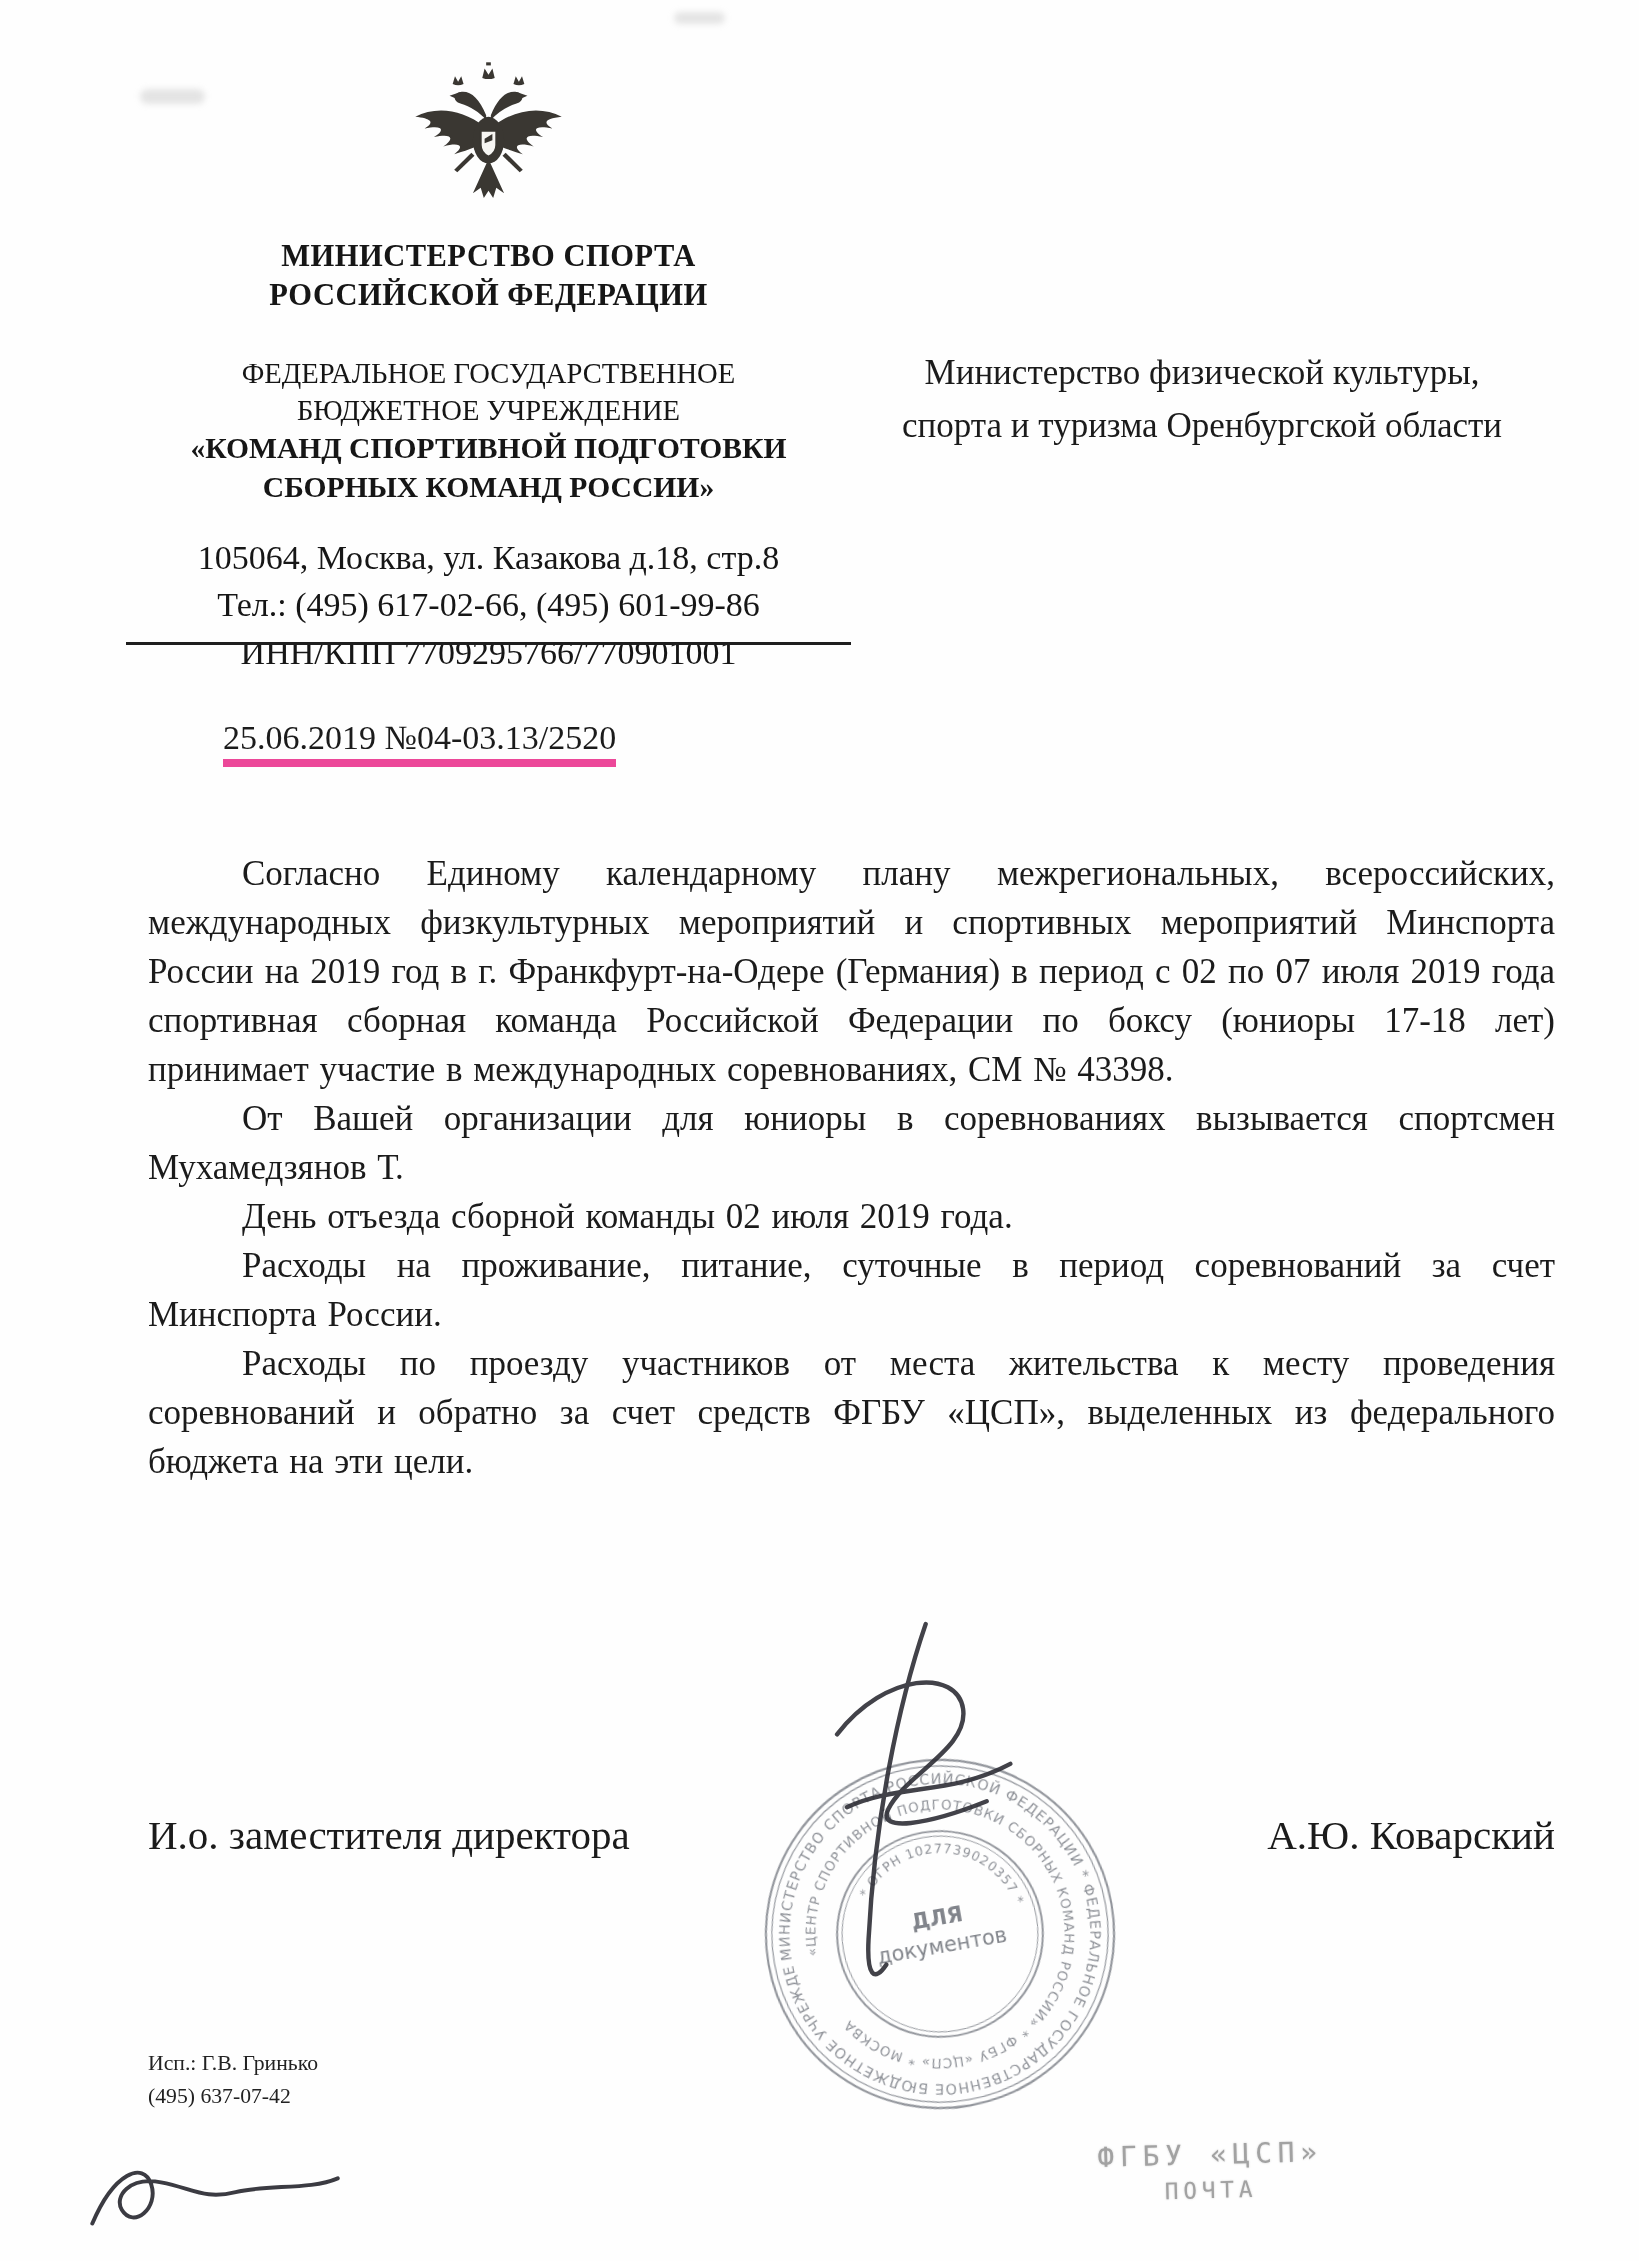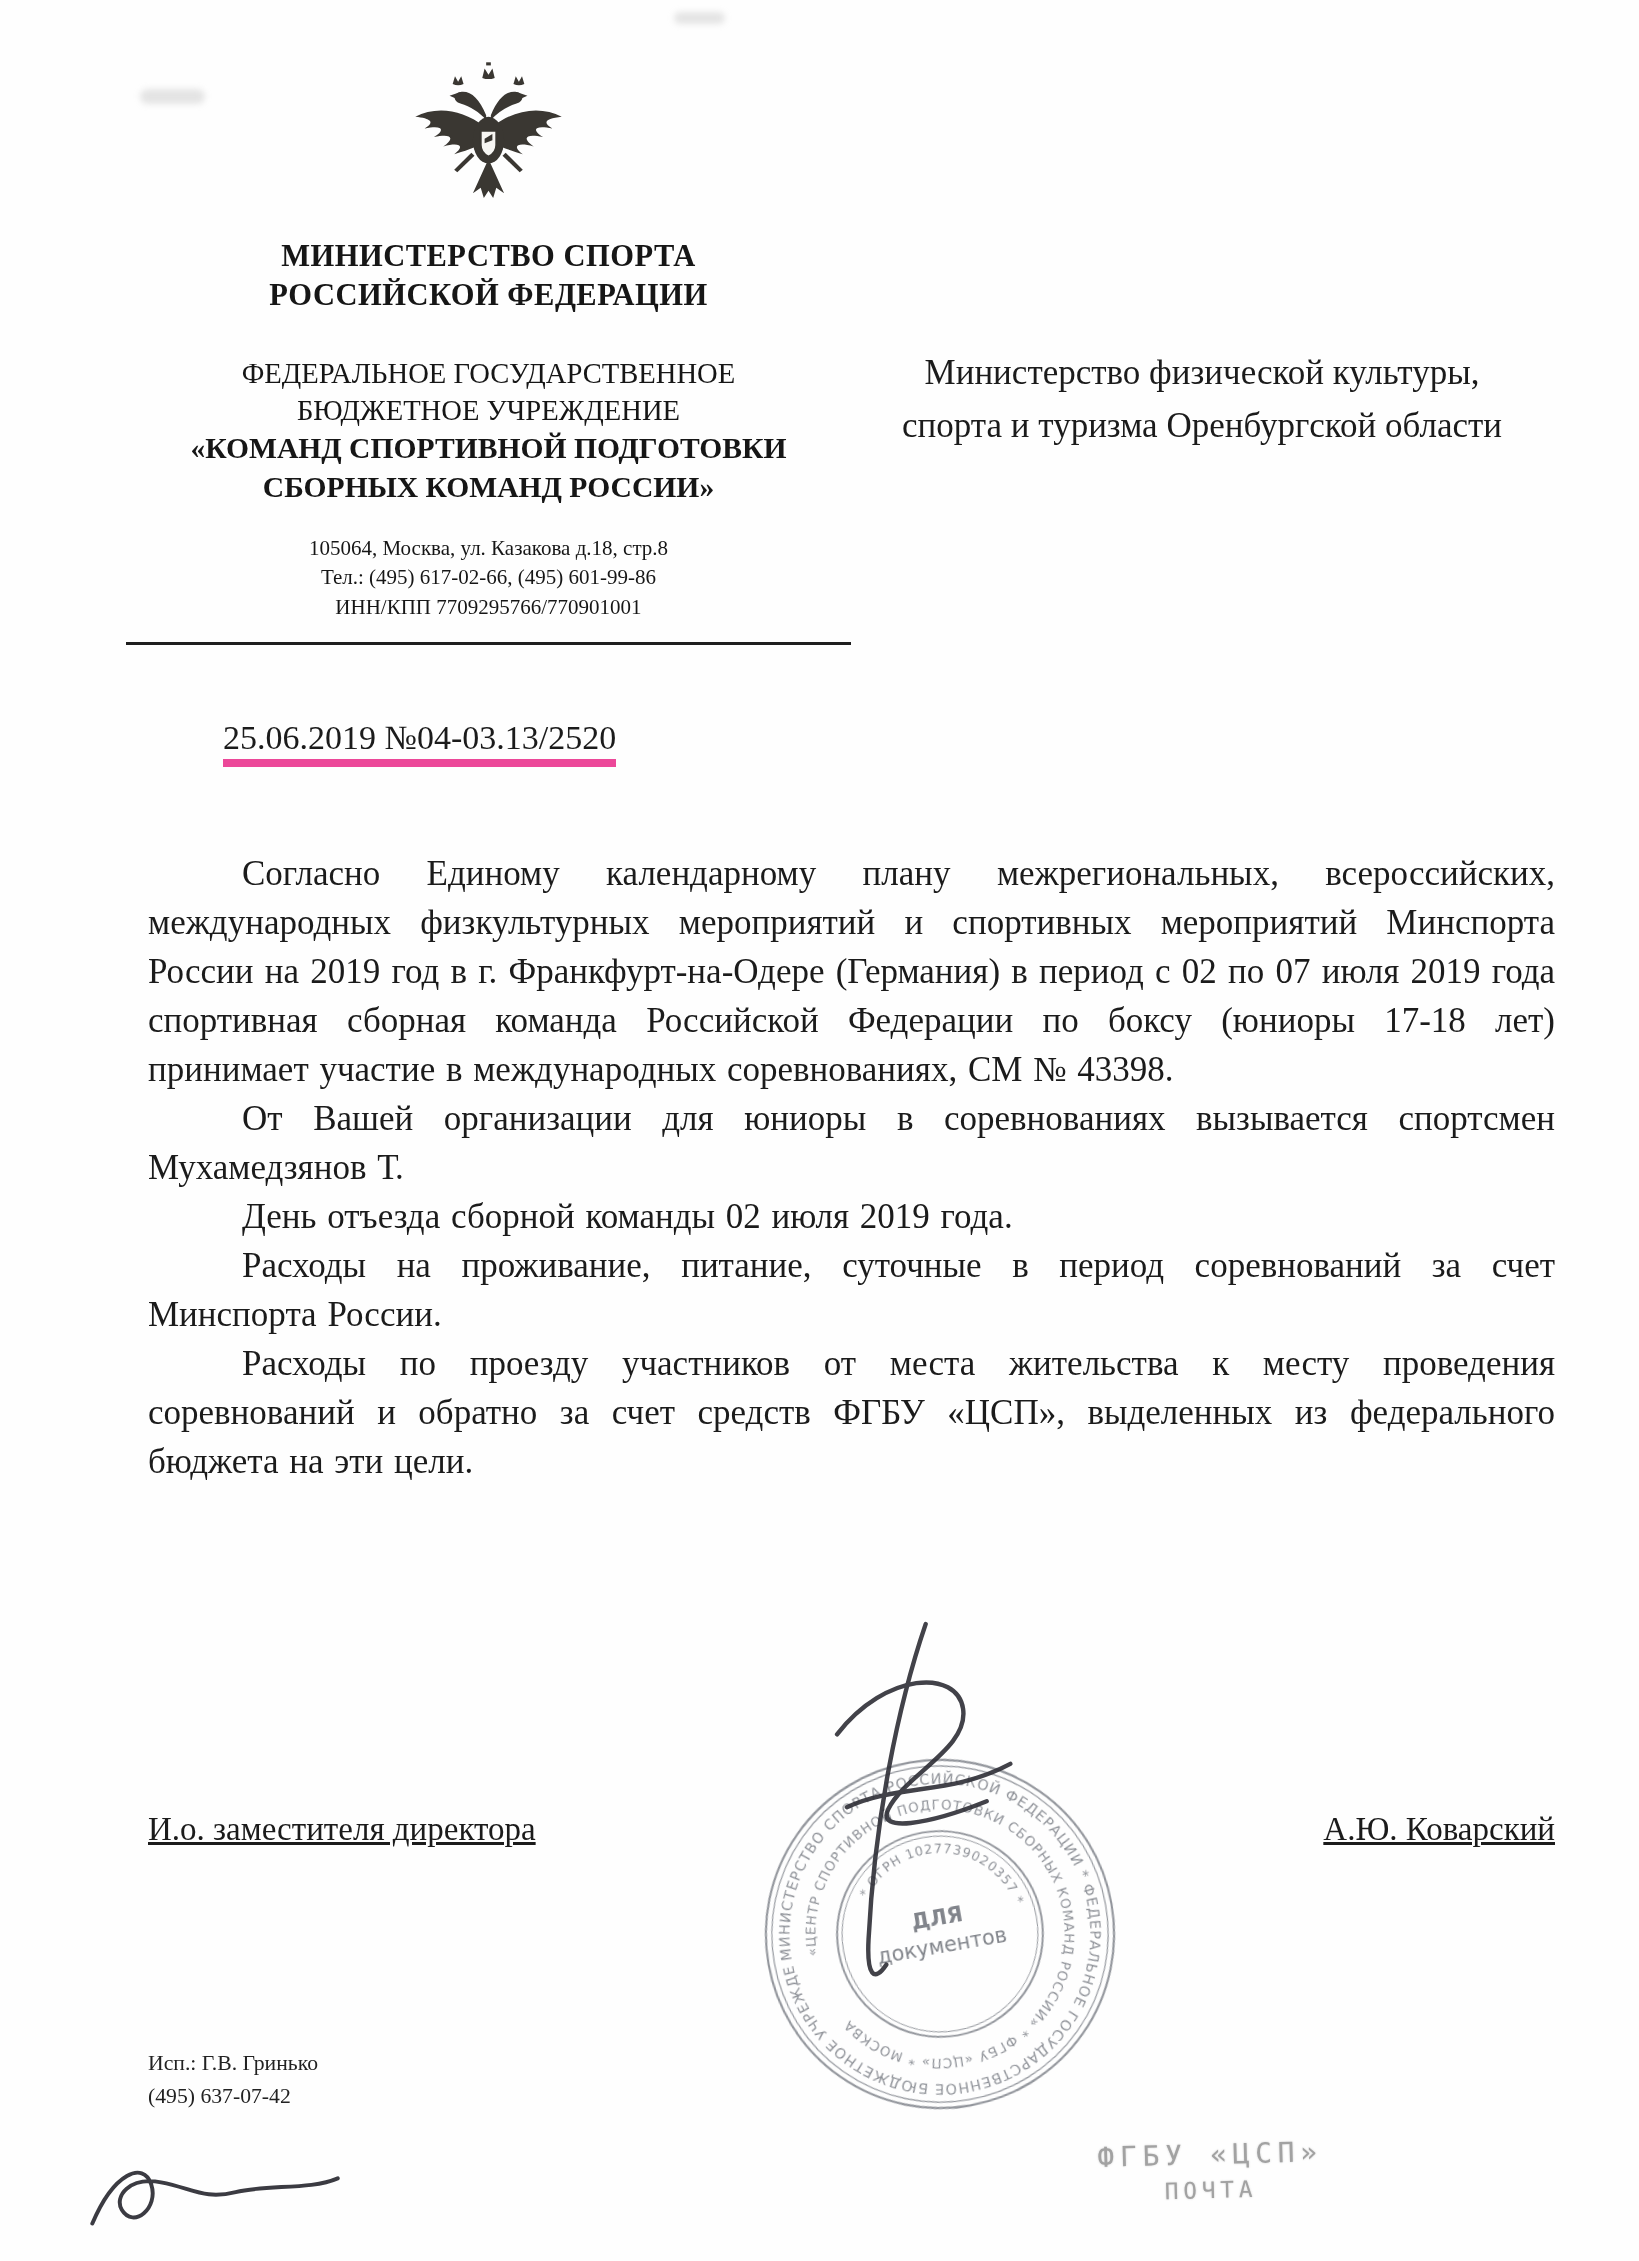--- a/index.html
+++ b/index.html
@@ -7,33 +7,33 @@
   .page {
     position:relative; width:1639px; height:2262px;
     background:#fefefe; overflow:hidden;
     font-family:"Liberation Serif", serif; color:#1b1b1b;
   }
   
   .letterhead-left { position:absolute; left:126px; top:59px; width:725px; text-align:center; color:#161616; }
   .lh-ministry { font-size:30.5px; font-weight:bold; line-height:1.28; margin-top:9.9px; letter-spacing:0.5px; }
   .lh-orgtype  { font-size:28.6px; line-height:1.3; margin-top:40px; }
   .lh-orgname  { font-size:29.6px; font-weight:bold; line-height:1.3; }
-  .lh-contacts { font-size:21px; line-height:1.4; margin-top:27.6px; }
+  .lh-contacts { font-size:34px; line-height:1.4; margin-top:27.6px; }
   .divider { position:absolute; left:126px; top:642px; width:725px; height:3px; background:#1e1e1e; }
   .recipient { position:absolute; left:865px; top:347px; width:674px; text-align:center; font-size:35px; line-height:1.5; }
   
   .ref-line { position:absolute; left:223px; top:719px; font-size:34px; }
   .ref-line span { border-bottom:8px solid #ec4899; padding-bottom:3px; }
   
   .body-text { position:absolute; left:148px; top:849px; width:1407px;
                font-size:35px; line-height:49px; text-align:justify; }
   .body-text p { text-indent:94px; word-spacing:2px; }
   
   .sig-row { position:absolute; left:148px; top:1811px; width:1407px;
-             display:flex; justify-content:space-between; font-size:33px;text-decoration:underline; }
+             display:flex; justify-content:space-between; font-size:41px; }
   
   .stamp { position:absolute; left:757px; top:1751px; width:366px; height:366px;
            opacity:.78; transform:rotate(-10deg); filter:blur(0.6px); }
   .stamp-sig { position:absolute; left:778px; top:1614px; width:315px; height:473px; }
   
   .executor { position:absolute; left:148px; top:2047px; font-size:21.7px; line-height:1.5; color:#222; }
   .postal { position:absolute; left:1098px; top:2138px; text-align:center;
             font-family:"DejaVu Sans Mono", monospace; color:#929292; opacity:.85;
             transform:rotate(-1.5deg); text-shadow:0 0 2px rgba(150,150,150,.6); }
   .postal-l1 { font-size:27.6px; letter-spacing:5.9px; }

